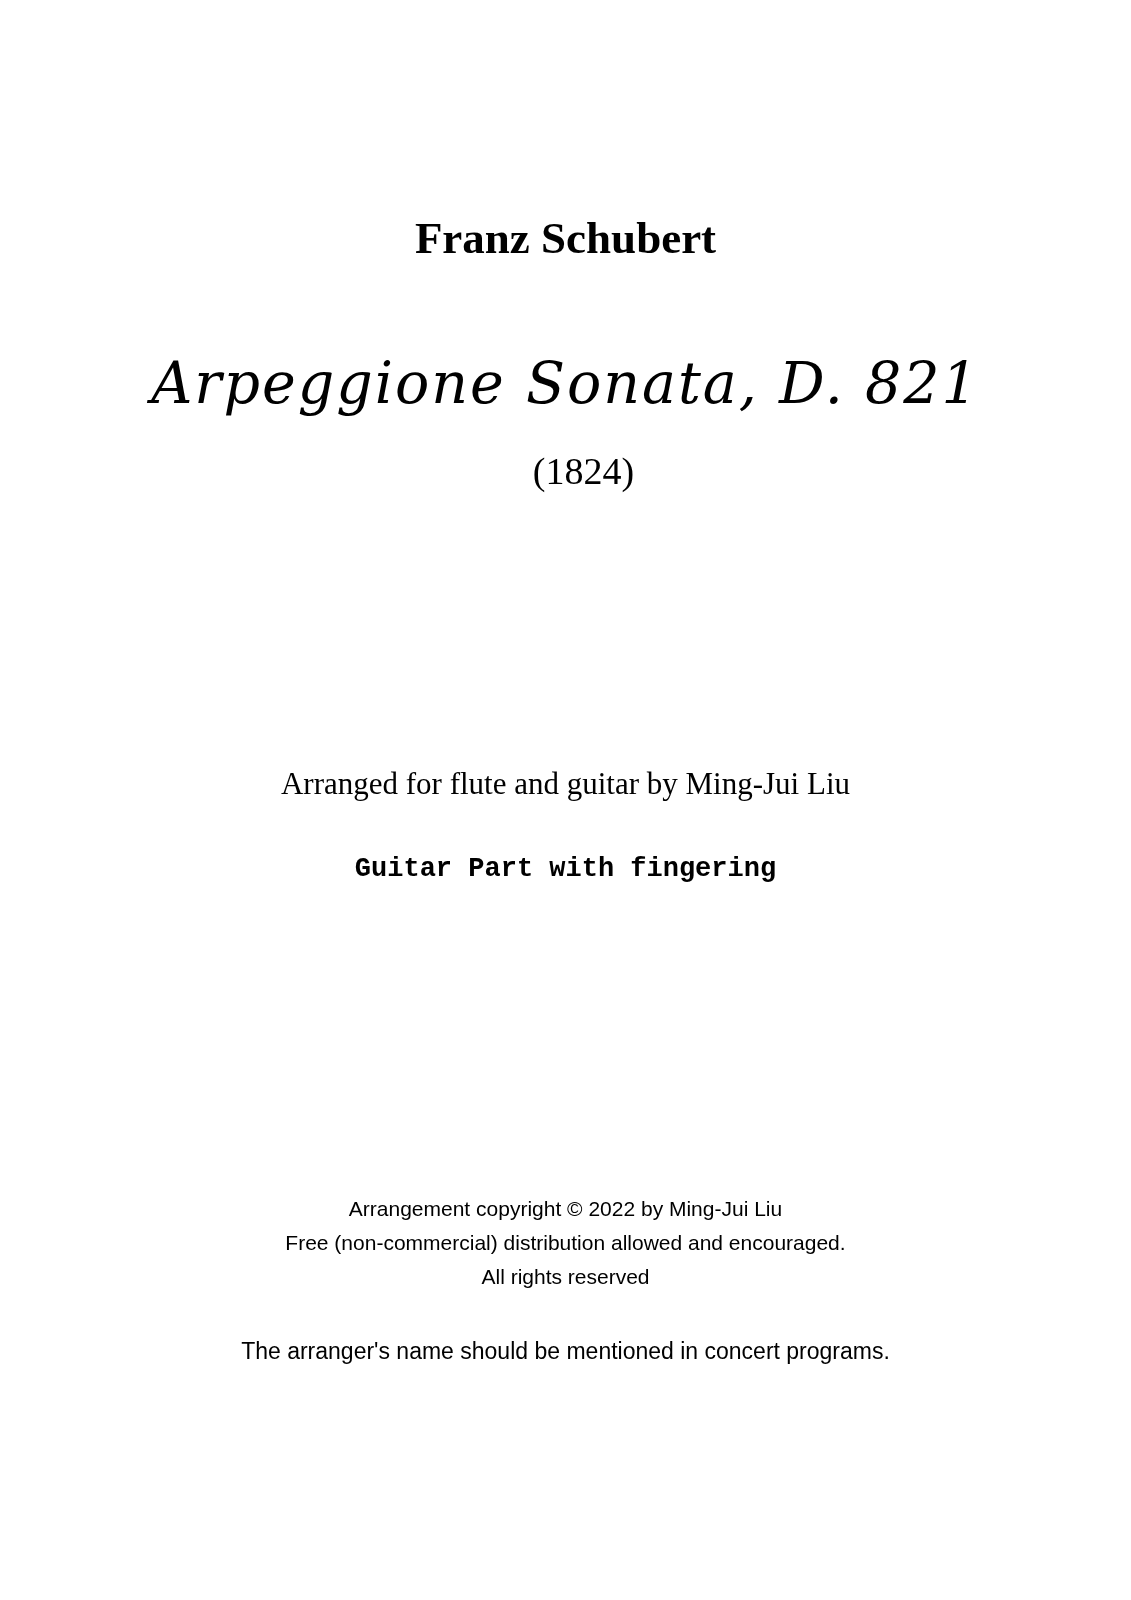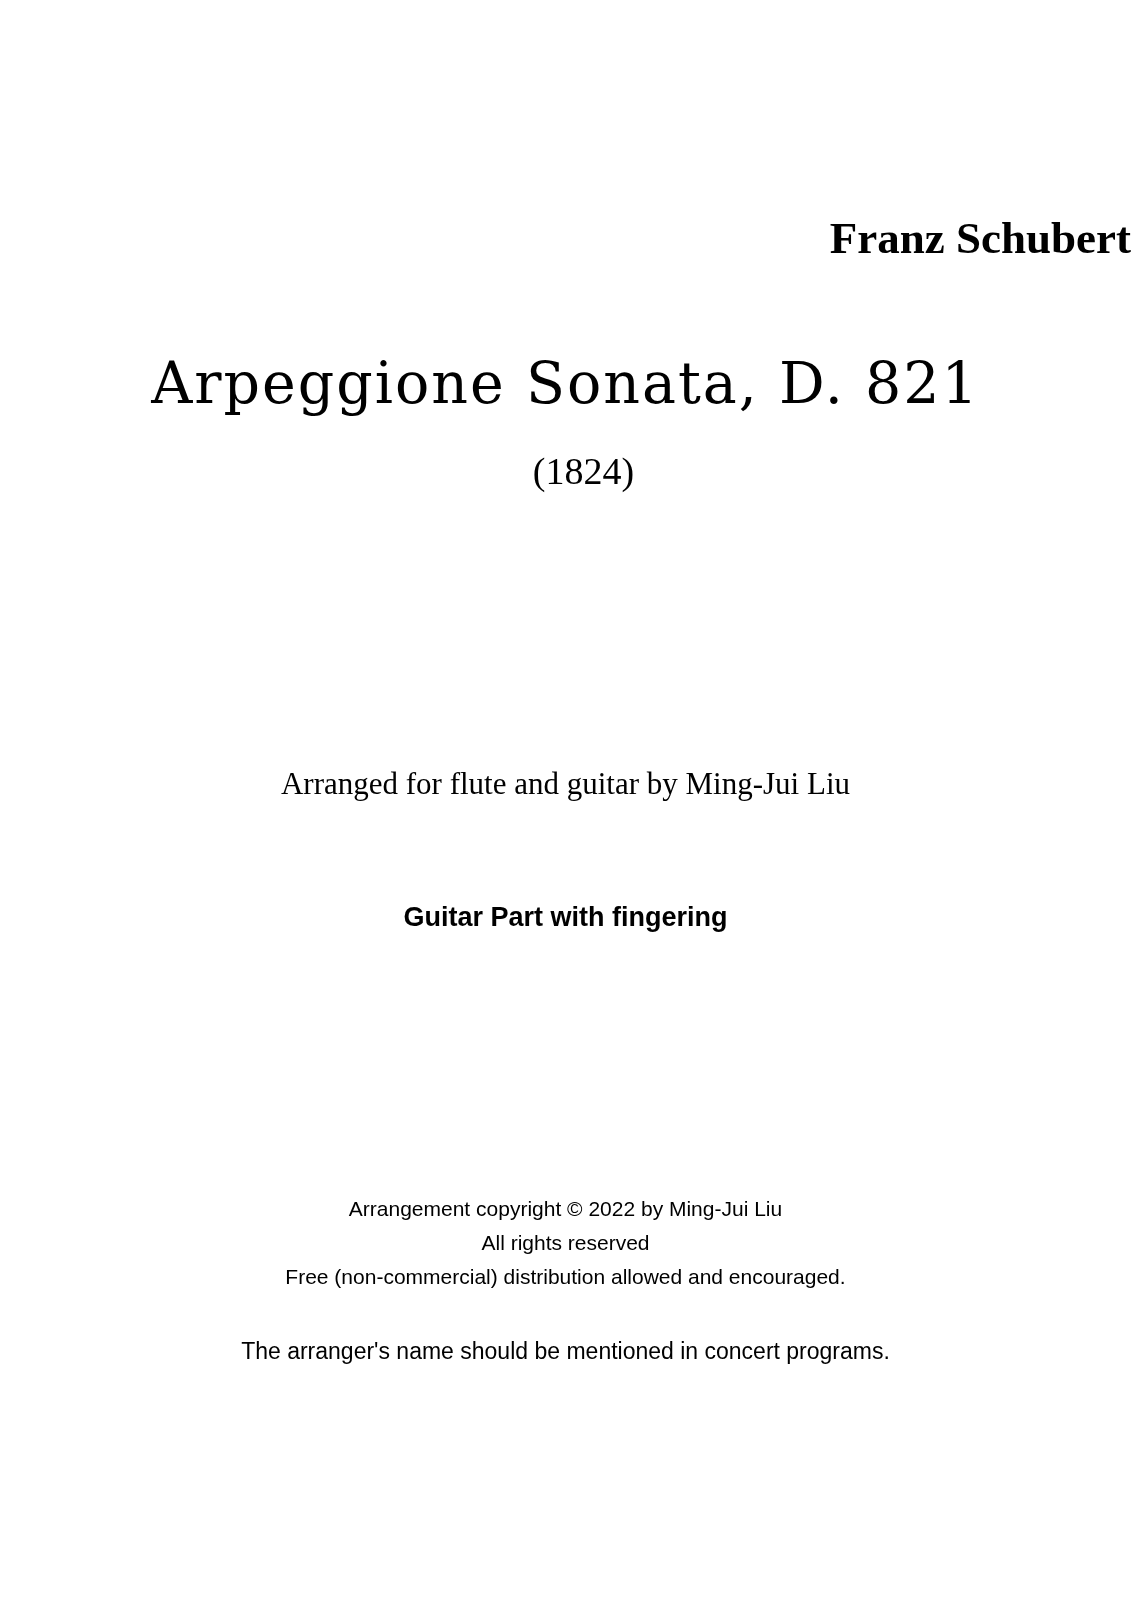--- a/index.html
+++ b/index.html
@@ -22,45 +22,45 @@
     right: 0;
     text-align: center;
     white-space: nowrap;
   }
   .composer {
     top: 216px;
     font-family: "Liberation Serif", serif;
     font-weight: bold;
     font-size: 45px;
     line-height: 1;
-    text-align: right;
   }
   .title {
     top: 352px;
     font-family: "DejaVu Serif", serif;
+    font-style: italic;
     font-size: 57px;
     letter-spacing: 2px;
     line-height: 1.1;
   }
   .year {
     top: 452px;
     font-family: "Liberation Serif", serif;
     font-size: 38px;
     line-height: 1;
     margin-left: 36px;
   }
   .arranged {
     top: 768px;
     font-family: "Liberation Serif", serif;
     font-size: 31px;
     line-height: 1;
   }
   .part-label {
-    top: 904px;
-    font-family: Liberation Sans, sans-serif;
+    top: 856px;
+    font-family: Liberation Mono, monospace;
     font-weight: bold;
     font-size: 27px;
     line-height: 1;
   }
   .copyright-block {
     top: 1192px;
     font-family: "Liberation Sans", sans-serif;
     font-size: 21px;
     line-height: 34px;
   }
@@ -81,19 +81,19 @@
   <div class="centered title">Arpeggione Sonata, D. 821</div>
 
   <div class="centered year">(1824)</div>
 
   <div class="centered arranged">Arranged for flute and guitar by Ming-Jui Liu</div>
 
   <div class="centered part-label">Guitar Part with fingering</div>
 
   <div class="centered copyright-block">
     <div>Arrangement copyright © 2022 by Ming-Jui Liu</div>
+    <div>Free (non-commercial) distribution allowed and encouraged.</div>
     <div>All rights reserved</div>
-    <div>Free (non-commercial) distribution allowed and encouraged.</div>
   </div>
 
   <div class="centered note">The arranger's name should be mentioned in concert programs.</div>
 
 </div>
 
 </body></html>

